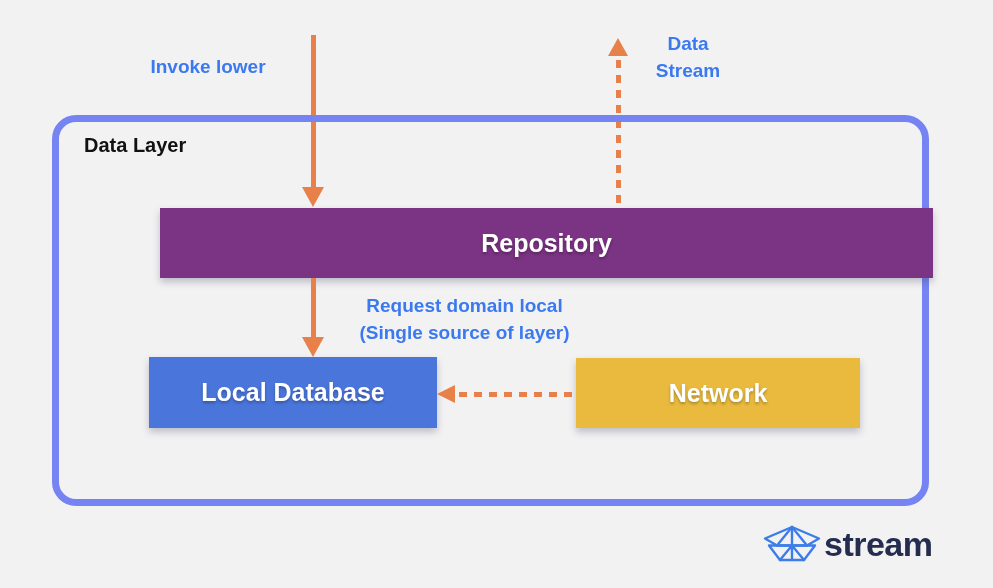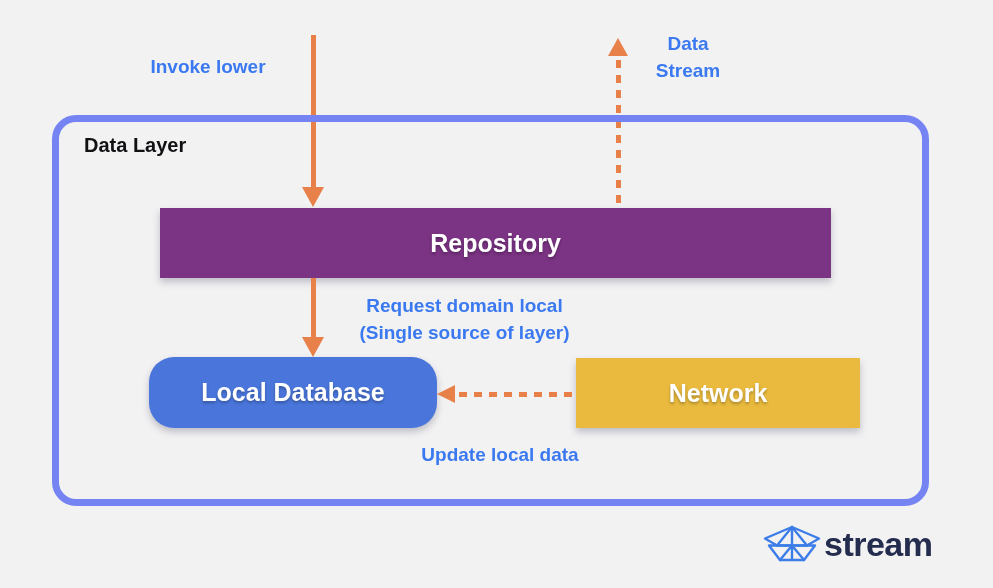--- a/index.html
+++ b/index.html
@@ -32,22 +32,22 @@
   .frame-title{
     position:absolute;left:84px;top:134px;font-size:20px;font-weight:700;color:var(--title-black);
   }
 
   .node{
     position:absolute;display:flex;align-items:center;justify-content:center;
     color:#fff;font-weight:700;font-size:25px;
     text-shadow:0 2px 3px rgba(0,0,0,.28);
     box-shadow:0 4px 7px rgba(70,70,95,.30);
   }
-  .node-repository{left:160px;top:208px;width:671px;height:70px;background:var(--repository-fill);}
-  .node-localdb{left:149px;top:357px;width:288px;height:71px;background:var(--local-db-fill);border-radius:25px;}
+  .node-repository{left:160px;top:208px;width:773px;height:70px;background:var(--repository-fill);}
+  .node-localdb{left:149px;top:357px;width:288px;height:71px;background:var(--local-db-fill);}
   .node-network{left:576px;top:358px;width:284px;height:70px;background:var(--network-fill);}
 
   
   .shaft-v{position:absolute;width:5px;background:var(--arrow-orange);}
   .shaft-invoke{left:311px;top:35px;height:153px;}
   .shaft-request{left:311px;top:278px;height:60px;}
   
   .shaft-dashed-v{
     position:absolute;left:616px;top:60px;width:5px;height:148px;
     background:repeating-linear-gradient(to bottom,var(--arrow-orange) 0 8px,transparent 8px 15px);
@@ -112,23 +112,20 @@
     <span>Local Database</span>
   </div>
 
   <div class="node node-network">
     <span>Network</span>
   </div>
 
   <div class="head head-left"></div>
   <div class="shaft-dashed-h"></div>
 
-  <div class="blue-label lbl-update">
-    <span>Update local data</span>
-  </div>
 
   <div class="logo">
     <svg class="logo-icon" viewBox="0 0 58 40" fill="none" xmlns="http://www.w3.org/2000/svg">
       <g stroke="#3d7de8" stroke-width="2.4" stroke-linejoin="round" stroke-linecap="round" fill="none">
         <path d="M29 3 L14 21.5 H44 Z"></path>
         <path d="M29 3 V21.5"></path>
         <path d="M29 3 L2 14.5 L14 21.5"></path>
         <path d="M29 3 L56 14.5 L44 21.5"></path>
         <path d="M6 21.5 H52 L41 36 H17 Z"></path>
         <path d="M29 21.5 L17 36 M29 21.5 L41 36 M29 21.5 V36"></path>

